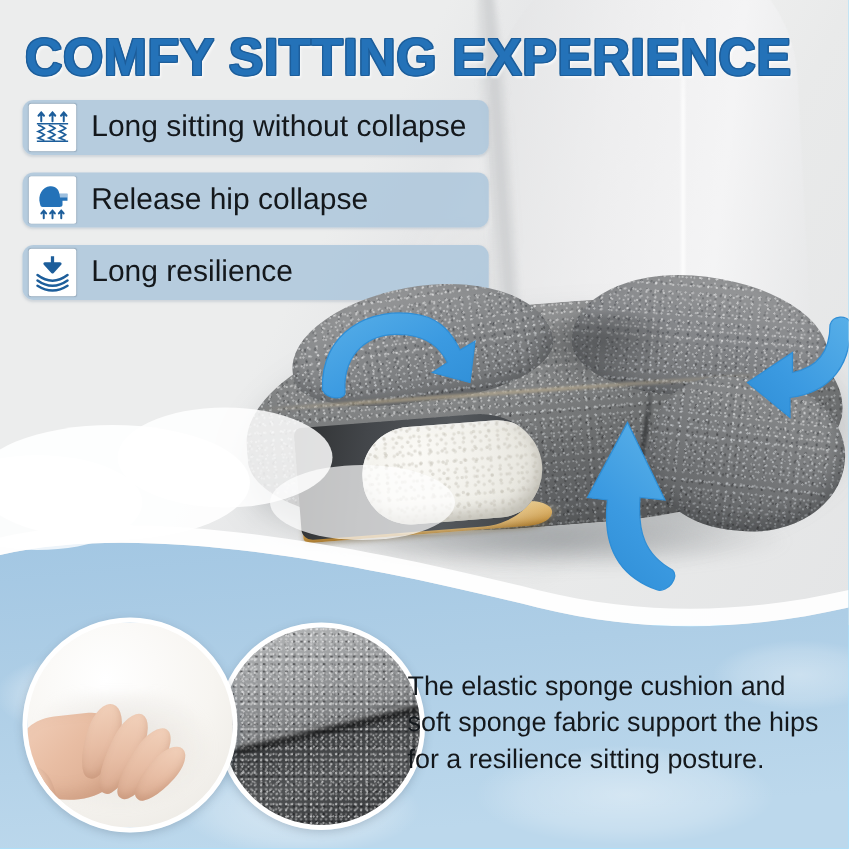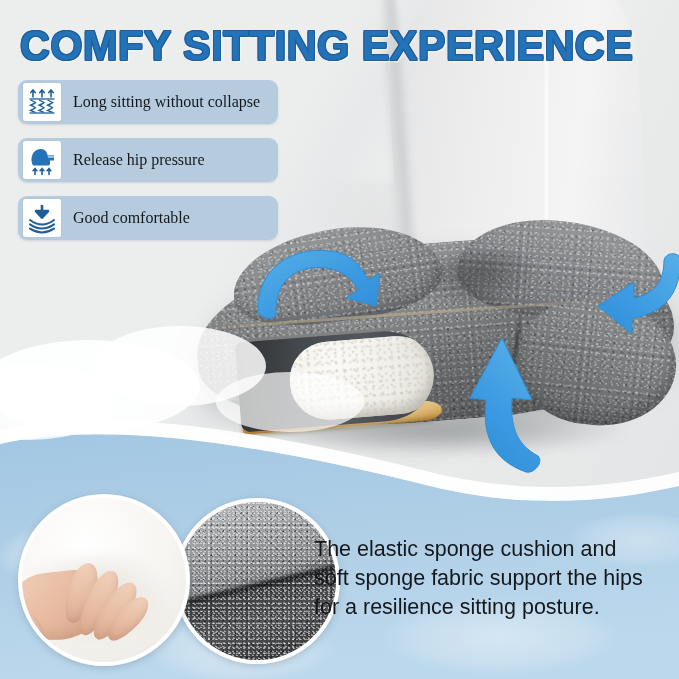--- a/index.html
+++ b/index.html
@@ -98,24 +98,24 @@
     width: 38px; height: 38px;
     background: #ffffff;
     border-radius: 2px;
     flex: 0 0 38px;
     display: flex; align-items: center; justify-content: center;
     box-shadow: 0 0 1px rgba(80,100,120,.35);
   }
   .pill-icon svg { display: block; }
   .pill-label {
     margin-left: 12px;
-    font-size: 16px;
+    font-size: 24px;
     color: #14181c;
     white-space: nowrap;
-    font-family: Liberation Serif, serif;
+    font-family: Liberation Sans, sans-serif;
   }
 
   
   .cushion-wrap {
     position: absolute;
     left: 190px; top: 215px;
     width: 500px; height: 260px;
   }
   .cushion-body {
     position: absolute;
@@ -312,21 +312,21 @@
     position: absolute;
     left: -10px; top: 76px; width: 190px; height: 10px;
     background: linear-gradient(180deg, rgba(255,255,255,.28) 0%, rgba(0,0,0,.55) 55%, rgba(0,0,0,.2) 100%);
     transform: rotate(-13deg);
     filter: blur(1px);
   }
 
   
   .bottom-text {
     position: absolute;
-    left: 314px; top: 535px;
+    left: 326px; top: 535px;
     width: 348px;
     font-size: 21.5px;
     line-height: 29px;
     color: #14181c;
     z-index: 5;
   }
   .bottom-text div { white-space: nowrap; }
 </style>
 </head>
 <body>
@@ -370,35 +370,35 @@
         <svg width="32" height="32" viewBox="0 0 32 32">
           <path d="M6 19 C4 12 8 5.5 14 5 C19 4.6 21 8 21.5 11 L28 11 L28 16.5 L24 16.5 L24 19.8 C24 21 23 21.6 21.6 21.6 L8.2 21.6 C6.8 21.6 6.2 20.6 6 19 Z" fill="#2472b8"></path>
           <path d="M21.6 11.2 L28 11.2 L28 14 L22 14 Z" fill="#ffffff" opacity="0.55"></path>
           <g stroke="#1d5e9b" stroke-width="1.6" fill="none" stroke-linecap="round">
             <path d="M9 30.5 V24.5 M9 24.5 l-1.9 2.2 M9 24.5 l1.9 2.2"></path>
             <path d="M16 30.5 V24.5 M16 24.5 l-1.9 2.2 M16 24.5 l1.9 2.2"></path>
             <path d="M23 30.5 V24.5 M23 24.5 l-1.9 2.2 M23 24.5 l1.9 2.2"></path>
           </g>
         </svg>
       </span>
-      <span class="pill-label">Release hip pressure</span>
+      <span class="pill-label">Release hip collapse</span>
     </div>
 
     <div class="pill">
       <span class="pill-icon">
         <svg width="32" height="32" viewBox="0 0 32 32">
           <path d="M16 3 V12 M16 15.5 l-6 -6.5 h12 Z" stroke="#1d5e9b" stroke-width="2.6" fill="#1d5e9b" stroke-linejoin="round"></path>
           <g stroke="#1d5e9b" fill="none" stroke-linecap="round">
             <path d="M4 18 q6 4.5 12 4.5 q6 0 12 -4.5" stroke-width="2"></path>
             <path d="M4 22.4 q6 4.2 12 4.2 q6 0 12 -4.2" stroke-width="2"></path>
             <path d="M4 26.6 q6 3.8 12 3.8 q6 0 12 -3.8" stroke-width="2"></path>
           </g>
         </svg>
       </span>
-      <span class="pill-label">Good comfortable</span>
+      <span class="pill-label">Long resilience</span>
     </div>
 
   </div>
 
   <div class="cushion-wrap">
     <div class="cushion-shadow"></div>
 
     <div class="cushion-body">
       <div class="fabric-tex"></div>
     </div>

